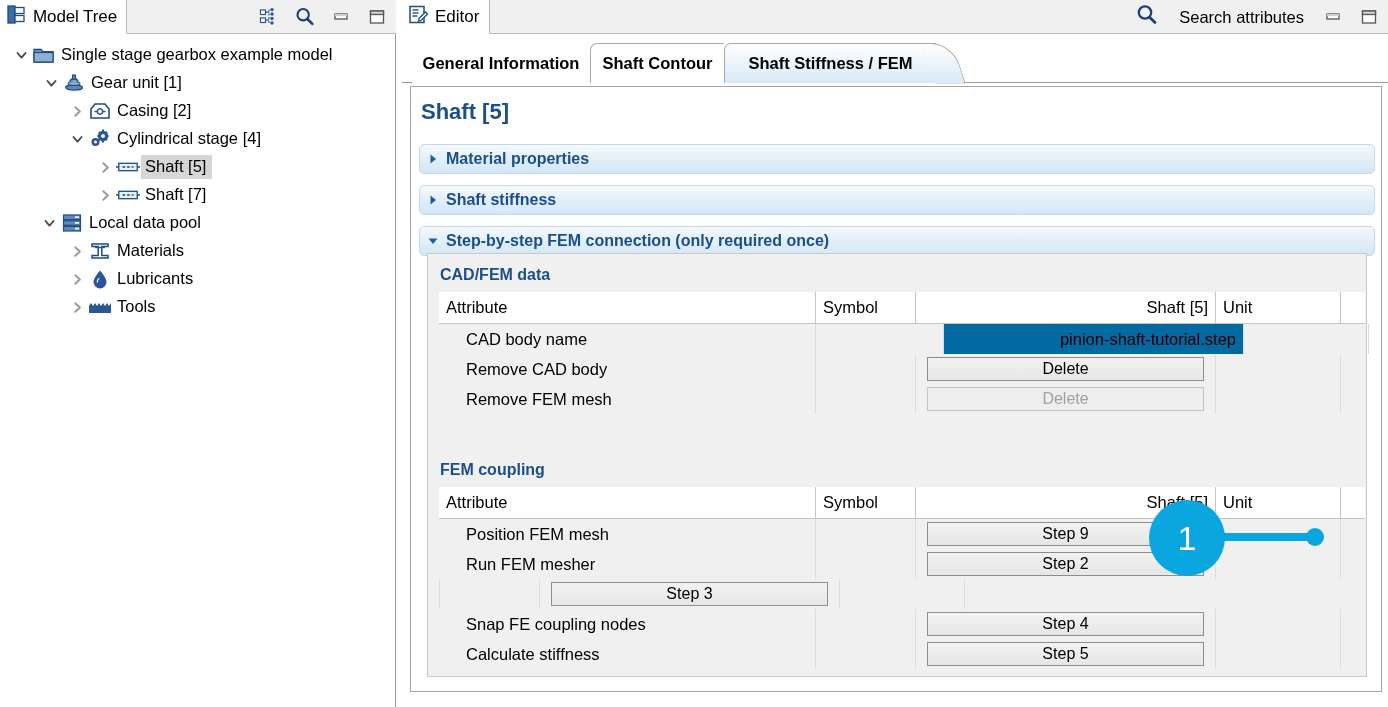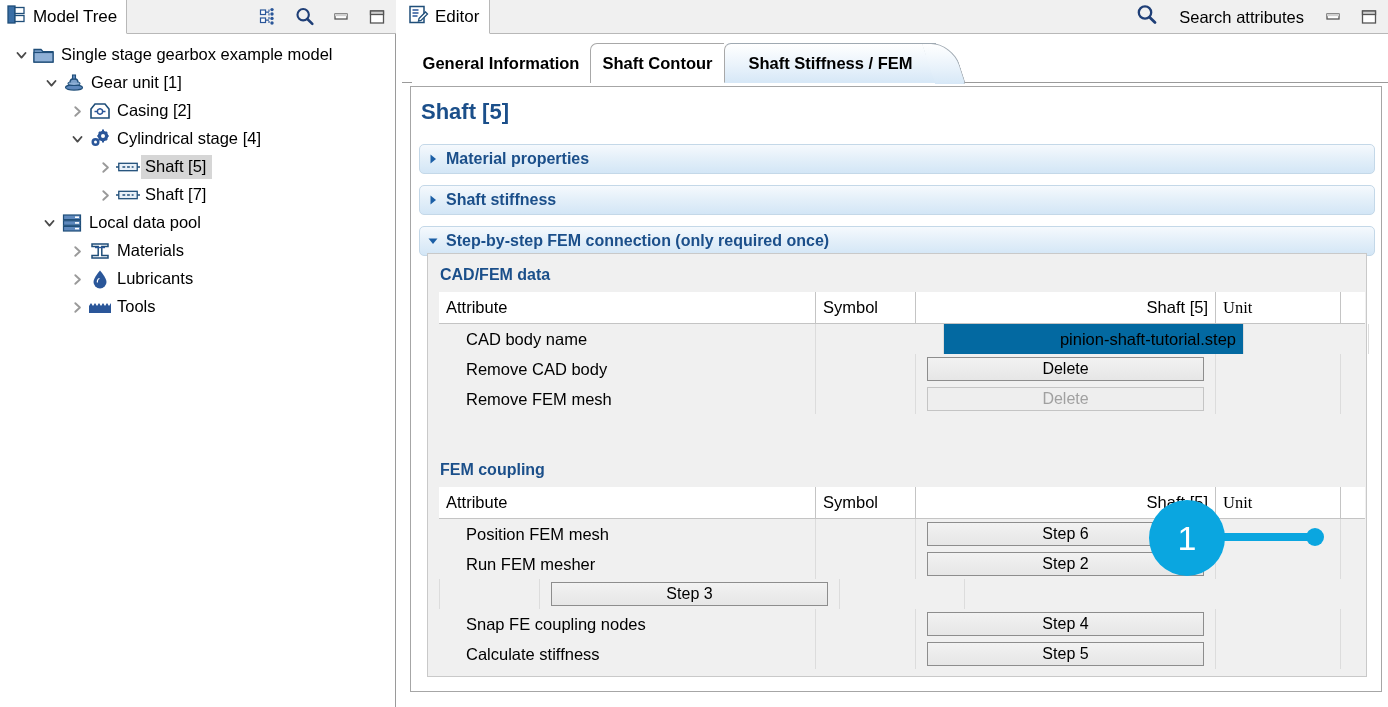--- a/index.html
+++ b/index.html
@@ -145,21 +145,21 @@
   .tbl { position: absolute; left: 11px; width: 926px; }
   .thead { display: flex; height: 32px; background: #ffffff; border-bottom: 1px solid #c4c4c4; }
   .thead > div { font-size: 16.5px; color: #000; display: flex; align-items: center; padding: 12px 7px; }
   .tbody { background: #f0f0f0; }
   .trow { display: flex; height: 30px; align-items: center; }
   .trow > div { height: 30px; display: flex; align-items: center; padding: 0 7px; }
 
   .c-attr { width: 376px; flex: none; padding-left: 27px !important; font-size: 16.5px; color: #000; }
   .c-sym  { width: 100px; flex: none; border-left: 1px solid #dcdcdc; }
   .c-val  { width: 300px; flex: none; justify-content: flex-end; border-left: 1px solid #dcdcdc; font-size: 16.5px; color: #000; }
-  .c-unit { width: 125px; flex: none; border-left: 1px solid #dcdcdc; font-size: 16.5px; color: #000; font-family: Liberation Serif, serif; }
+  .c-unit { width: 125px; flex: none; border-left: 1px solid #dcdcdc; font-size: 16.5px; color: #000; }
   .c-last { width: 25px; flex: none; border-left: 1px solid #dcdcdc; }
   .thead .c-sym, .thead .c-val, .thead .c-unit, .thead .c-last { border-left: 1px solid #c4c4c4; }
   .thead .c-attr { padding-left: 7px !important; }
 
   .cell-white { background: #0369a1; margin-left: 28px; }
 
   .btn {
     width: 292px; height: 24px;
     background: linear-gradient(to bottom,#f2f2f2 0%, #e6e6e6 100%);
     border: 1px solid #8d8d8d;
@@ -533,21 +533,21 @@
               <div class="c-sym">Symbol</div>
               <div class="c-val">Shaft [5]</div>
               <div class="c-unit">Unit</div>
               <div class="c-last"></div>
             </div>
             <div class="tbody">
               <div class="trow">
                 <div class="c-attr">Position FEM mesh</div>
                 <div class="c-sym"></div>
                 <div class="c-val">
-                  <div class="btn">Step 6</div>
+                  <div class="btn">Step 9</div>
                 </div>
                 <div class="c-unit"></div>
                 <div class="c-last"></div>
               </div>
               <div class="trow">
                 <div class="c-attr">Run FEM mesher</div>
                 <div class="c-sym"></div>
                 <div class="c-val">
                   <div class="btn">Step 2</div>
                 </div>

